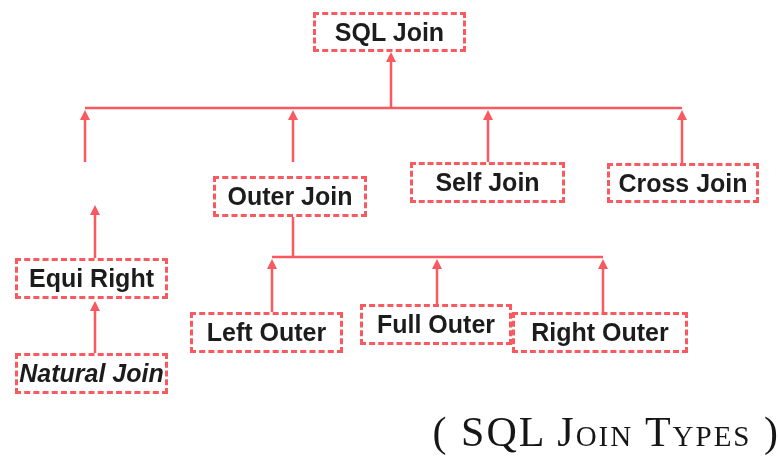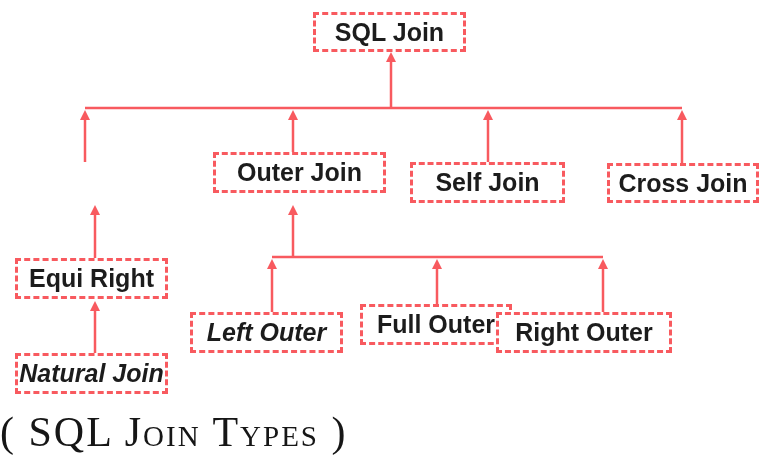--- a/index.html
+++ b/index.html
@@ -35,34 +35,34 @@
     display: flex;
     align-items: center;
     justify-content: center;
     font-size: 25px;
     font-weight: 600;
     color: #1c1c1c;
     white-space: nowrap;
   }
   .node-sql-join     { left: 313px; top: 12px;  width: 153px; height: 40px; }
   .node-inner-join   { left: 20px;  top: 162px; width: 151px; height: 41px; }
-  .node-outer-join   { left: 213px; top: 152px; width: 173px; height: 41px; }
+  .node-outer-join   { left: 213px; top: 176px; width: 154px; height: 41px; }
   .node-self-join    { left: 410px; top: 162px; width: 155px; height: 41px; }
   .node-cross-join   { left: 607px; top: 163px; width: 152px; height: 40px; }
   .node-equi-join    { left: 15px;  top: 258px; width: 153px; height: 41px; }
   .node-natural-join { left: 15px;  top: 353px; width: 153px; height: 41px; font-style: italic; }
-  .node-left-outer   { left: 190px; top: 312px; width: 153px; height: 41px; font-style: italic; }
+  .node-left-outer   { left: 190px; top: 312px; width: 153px; height: 41px; }
   .node-full-outer   { left: 360px; top: 304px; width: 152px; height: 41px; }
-  .node-right-outer  { left: 496px; top: 312px; width: 176px; height: 41px; }
+  .node-right-outer  { left: 512px; top: 312px; width: 176px; height: 41px; }
   .caption {
     position: absolute;
     left: 0;
     top: 408px;
     width: 780px;
-    text-align: left;
+    text-align: right;
     font-family: "Liberation Serif", serif;
     font-variant: small-caps;
     font-size: 42px;
     letter-spacing: 2px;
     color: #161616;
   }
 </style>
 </head>
 <body>
 

